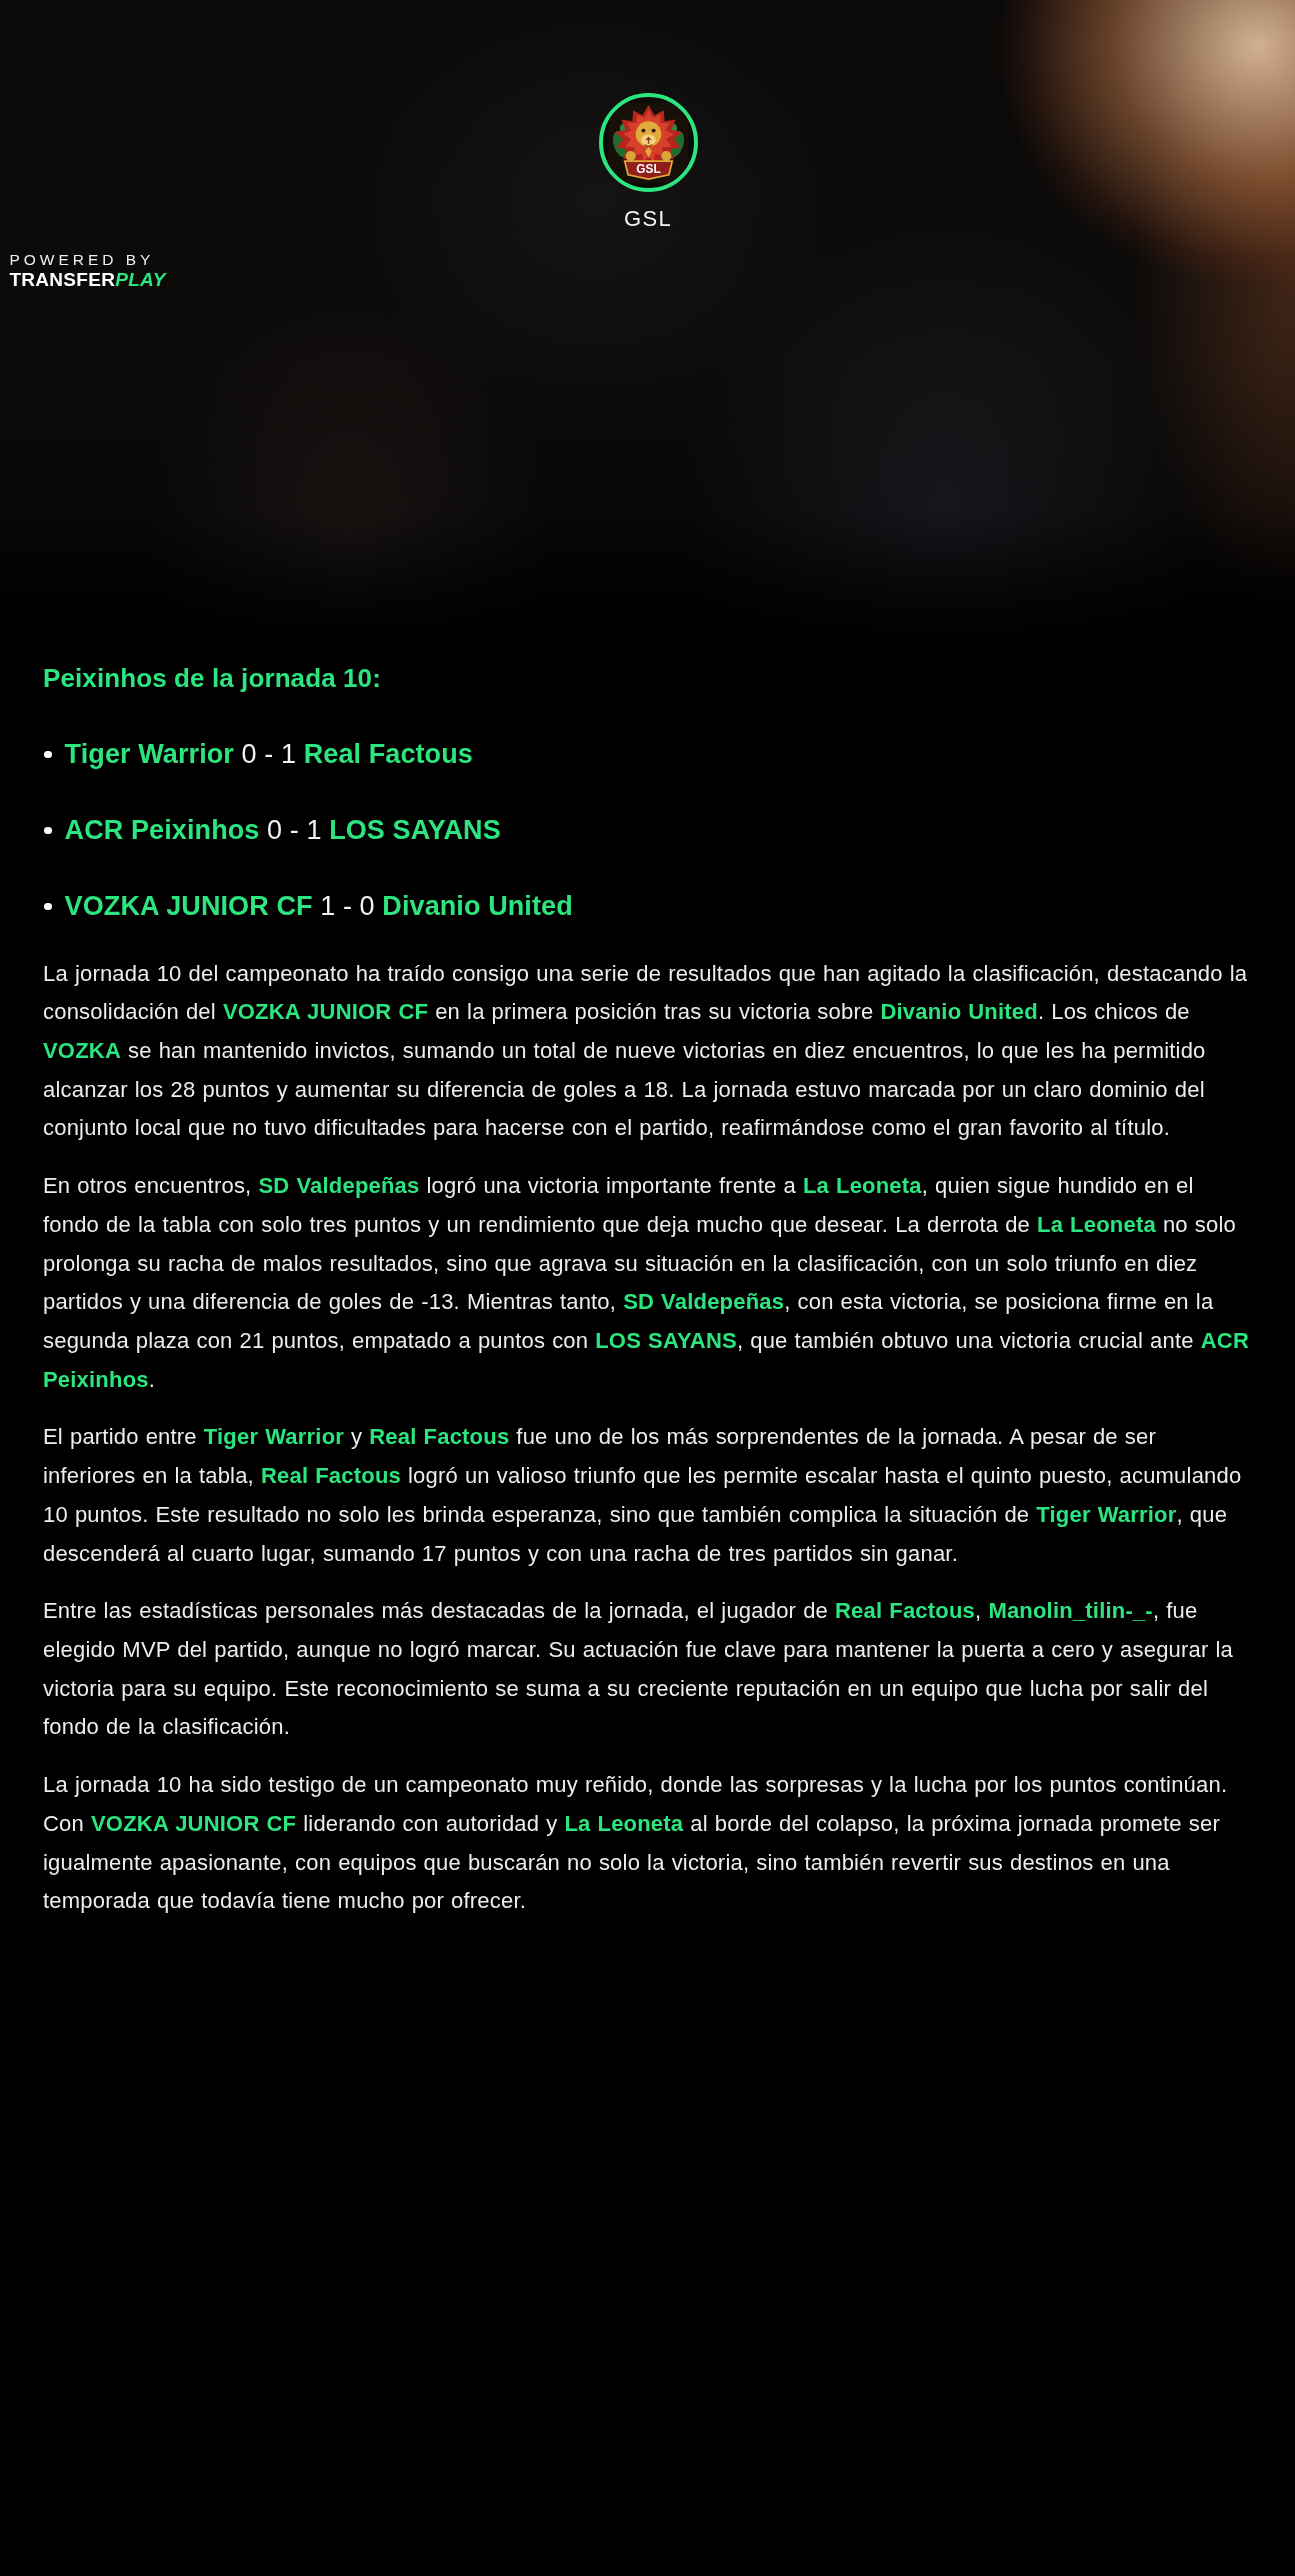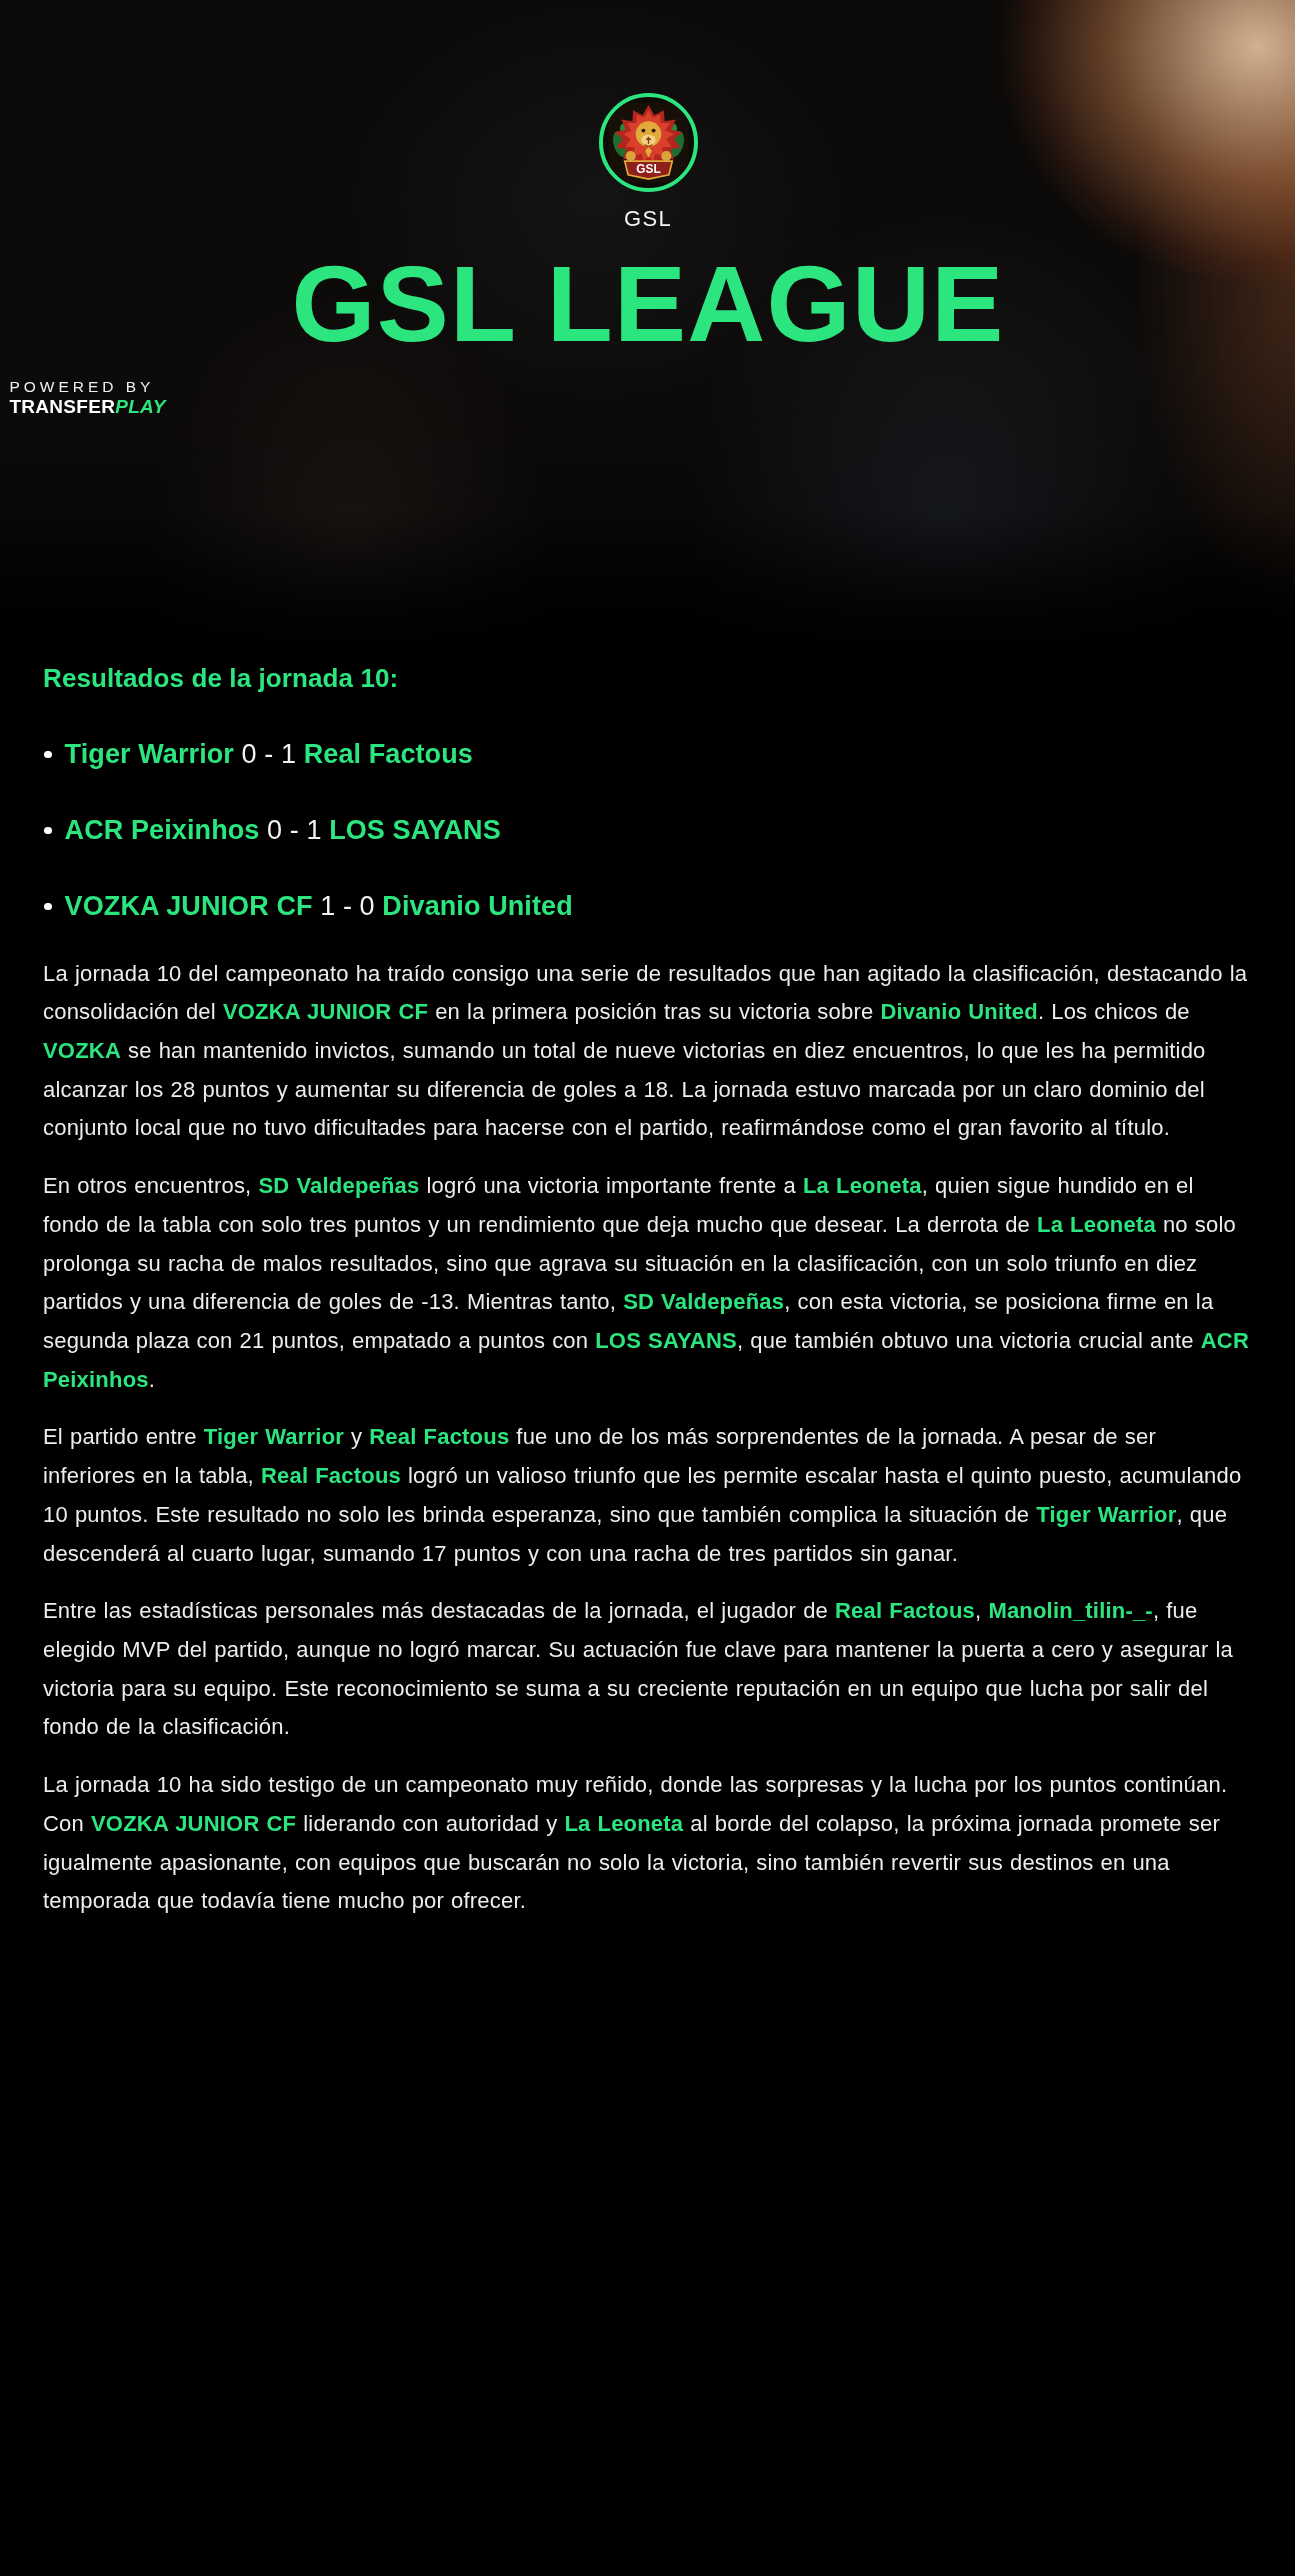--- a/index.html
+++ b/index.html
@@ -96,35 +96,34 @@
           <polygon fill="#e2a93b" points="50,55 46,60 50,68 54,60"></polygon>
           <circle cx="29" cy="66" r="6" fill="#d9a43a"></circle>
           <circle cx="71" cy="66" r="6" fill="#d9a43a"></circle>
           <path d="M22 72 L78 72 L74 88 L50 93 L26 88 Z" fill="#8f1f1a" stroke="#e2a93b" stroke-width="2"></path>
           <text x="50" y="86" text-anchor="middle" font-family="Liberation Sans, DejaVu Sans, sans-serif" font-size="14" font-weight="bold" fill="#ffffff">GSL</text>
         </svg>
       </div>
 
       <div class="logo-caption">GSL</div>
 
-      <h1 class="league-title">GSL LEAGUE</h1>
 
 
       <div class="powered">
         <span class="powered-prefix">POWERED BY</span>
         <span class="brand"><span class="brand-white">TRANSFER</span><span class="brand-green">PLAY</span></span>
       </div>
 
     </div>
   </header>
 
   <main class="article">
 
 
-    <h3 class="results-heading">Resultados de la jornada 10:</h3>
+    <h3 class="results-heading">Peixinhos de la jornada 10:</h3>
 
     <ul class="results-list">
         <li><span class="hl">Tiger Warrior</span><span class="plain"> 0 - 1 </span><span class="hl">Real Factous</span></li>
         <li><span class="hl">ACR Peixinhos</span><span class="plain"> 0 - 1 </span><span class="hl">LOS SAYANS</span></li>
         <li><span class="hl">VOZKA JUNIOR CF</span><span class="plain"> 1 - 0 </span><span class="hl">Divanio United</span></li>
       </ul>
 
     <div>
       <p class="body-p"><span class="plain">La jornada 10 del campeonato ha traído consigo una serie de resultados que han agitado la clasificación, destacando la consolidación del </span><span class="hl">VOZKA JUNIOR CF</span><span class="plain"> en la primera posición tras su victoria sobre </span><span class="hl">Divanio United</span><span class="plain">. Los chicos de </span><span class="hl">VOZKA</span><span class="plain"> se han mantenido invictos, sumando un total de nueve victorias en diez encuentros, lo que les ha permitido alcanzar los 28 puntos y aumentar su diferencia de goles a 18. La jornada estuvo marcada por un claro dominio del conjunto local que no tuvo dificultades para hacerse con el partido, reafirmándose como el gran favorito al título.</span></p>
       <p class="body-p"><span class="plain">En otros encuentros, </span><span class="hl">SD Valdepeñas</span><span class="plain"> logró una victoria importante frente a </span><span class="hl">La Leoneta</span><span class="plain">, quien sigue hundido en el fondo de la tabla con solo tres puntos y un rendimiento que deja mucho que desear. La derrota de </span><span class="hl">La Leoneta</span><span class="plain"> no solo prolonga su racha de malos resultados, sino que agrava su situación en la clasificación, con un solo triunfo en diez partidos y una diferencia de goles de -13. Mientras tanto, </span><span class="hl">SD Valdepeñas</span><span class="plain">, con esta victoria, se posiciona firme en la segunda plaza con 21 puntos, empatado a puntos con </span><span class="hl">LOS SAYANS</span><span class="plain">, que también obtuvo una victoria crucial ante </span><span class="hl">ACR Peixinhos</span><span class="plain">.</span></p>

